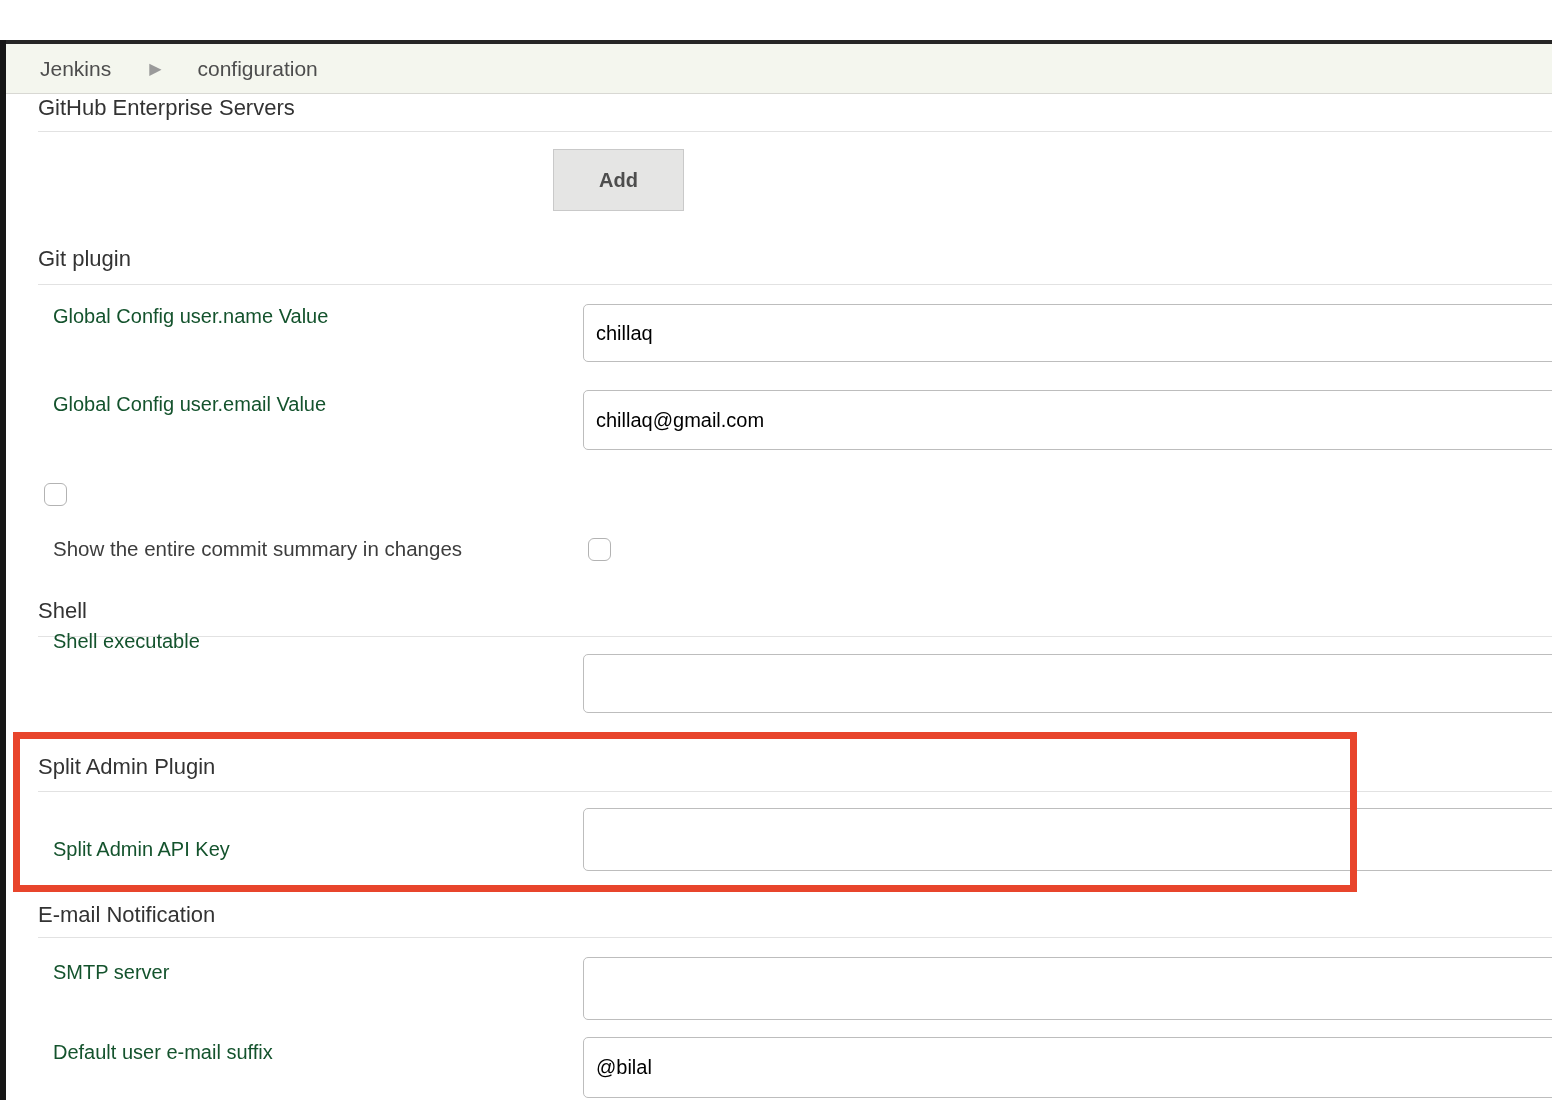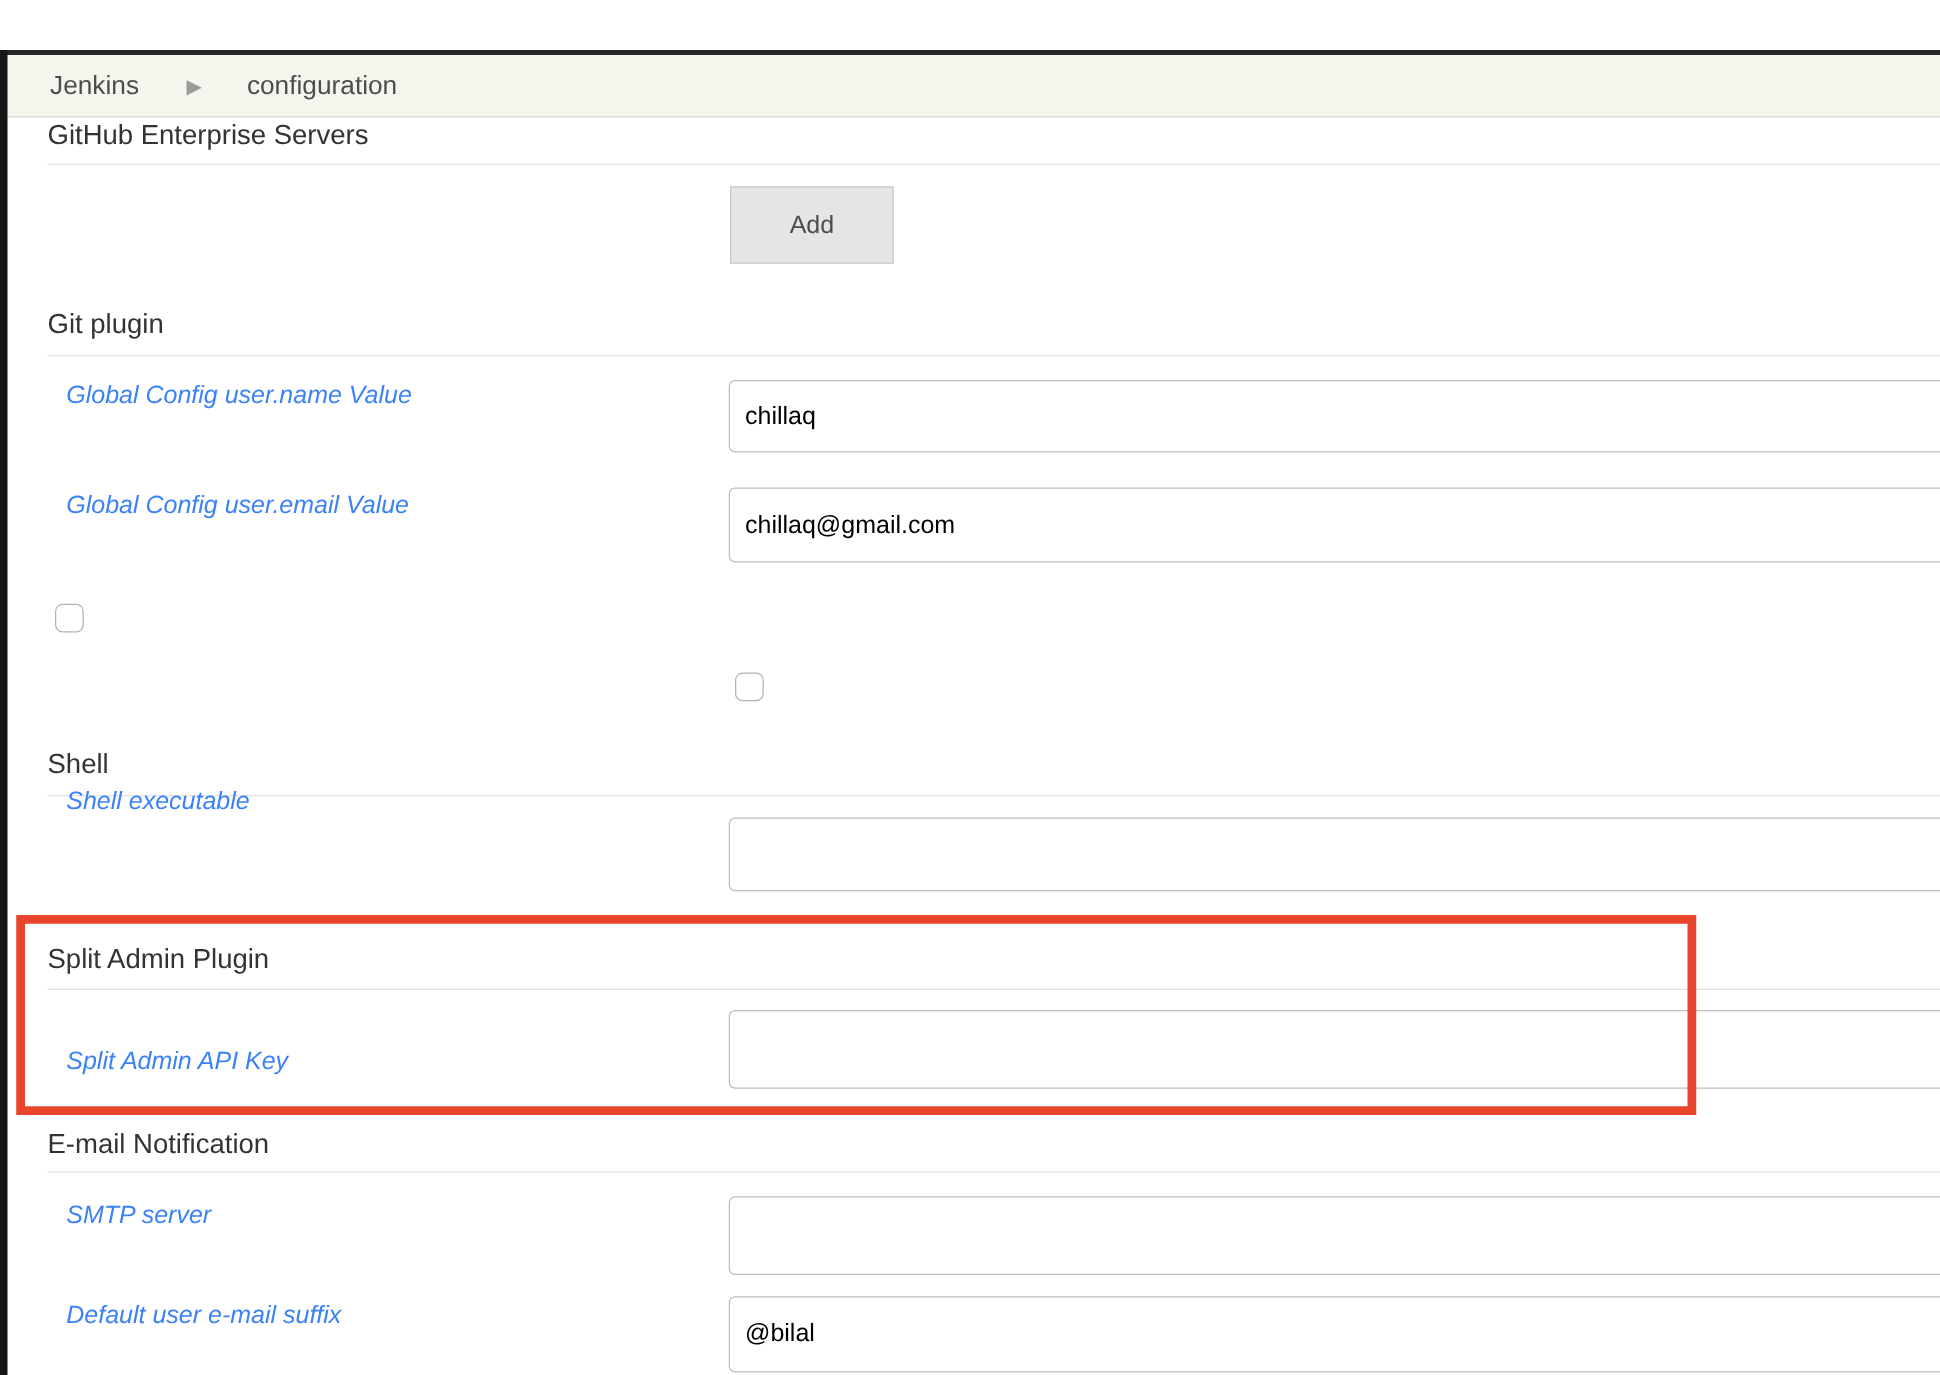--- a/index.html
+++ b/index.html
@@ -13,29 +13,29 @@
   
   .crumb-bar{position:absolute;left:0;top:4px;width:100%;height:49px;background:#f4f6ee;
              border-bottom:1px solid #d8d8d3;display:flex;align-items:center;}
   .crumb-bar .crumb{font-size:21px;color:#4d4d4d;}
   .crumb-root{margin-left:40px;}
   .crumb-sep{margin-left:38px;color:#9a9a9a;font-size:16px;}
   .crumb-cur{margin-left:36px;}
 
   .sec-title{position:absolute;left:38px;font-size:22px;font-weight:normal;color:#333;white-space:nowrap;}
   .divider{position:absolute;left:38px;right:0;height:1px;background:#e2e2e2;}
-  .field-label{position:absolute;left:53px;font-size:20px;color:#3b82f6;white-space:nowrap;font-style:italic;}
+  .field-label{position:absolute;left:53px;font-size:20px;color:#14532d;white-space:nowrap;}
 
   .txt-input{position:absolute;left:583px;width:1020px;border:1px solid #bdbdbd;border-radius:5px;
              font-family:"Liberation Sans",sans-serif;font-size:20px;color:#000;padding:0 12px;
              box-sizing:border-box;background:#fff;outline:none;}
 
-  .add-btn{position:absolute;left:584px;top:109px;width:131px;height:62px;background:#e5e5e4;
+  .add-btn{position:absolute;left:553px;top:109px;width:131px;height:62px;background:#e5e5e4;
            border:1px solid #c9c9c9;font-family:"Liberation Sans",sans-serif;font-size:20px;
-           font-weight:normal;color:#4d4d4d;cursor:pointer;}
+           font-weight:bold;color:#4d4d4d;cursor:pointer;}
 
   .cbox{position:absolute;width:23px;height:23px;appearance:none;-webkit-appearance:none;
         border:1.5px solid #b3b3b3;border-radius:6px;background:#fff;margin:0;cursor:pointer;}
   .cbox-label{position:absolute;font-size:20.5px;color:#3d3d3d;white-space:nowrap;}
 
   .highlight-box{position:absolute;left:13px;top:692px;width:1344px;height:160px;
                  border:7px solid #e8452c;box-sizing:border-box;pointer-events:none;z-index:5;}
 
   .gold-fragment{position:absolute;left:1526px;top:1092px;width:26px;height:8px;
                  background:repeating-linear-gradient(90deg,#a8914c 0 4px,#cdbd80 4px 6px);}
@@ -61,20 +61,21 @@
   <div class="divider" style="top:244px;"></div>
 
   <div class="field-label" style="top:265px;">Global Config user.name Value</div>
   <input class="txt-input" style="top: 264px; height: 58px;" type="text" value="chillaq">
 
   <div class="field-label" style="top:353px;">Global Config user.email Value</div>
   <input class="txt-input" style="top: 350px; height: 60px;" type="text" value="chillaq@gmail.com">
 
   <input class="cbox" style="left: 44px; top: 443px;" type="checkbox">
 
+  <div class="cbox-label" style="left:53px;top:497px;">Show the entire commit summary in changes</div>
   <input class="cbox" style="left: 588px; top: 498px;" type="checkbox">
 
   <div class="sec-title" style="top:558px;">Shell</div>
   <div class="divider" style="top:596px;"></div>
   <div class="field-label" style="top:590px;">Shell executable</div>
   <input class="txt-input" style="top: 614px; height: 59px;" type="text" value="">
 
   <div class="sec-title" style="top:714px;">Split Admin Plugin</div>
   <div class="divider" style="top:751px;"></div>
   <div class="field-label" style="top:798px;">Split Admin API Key</div>

